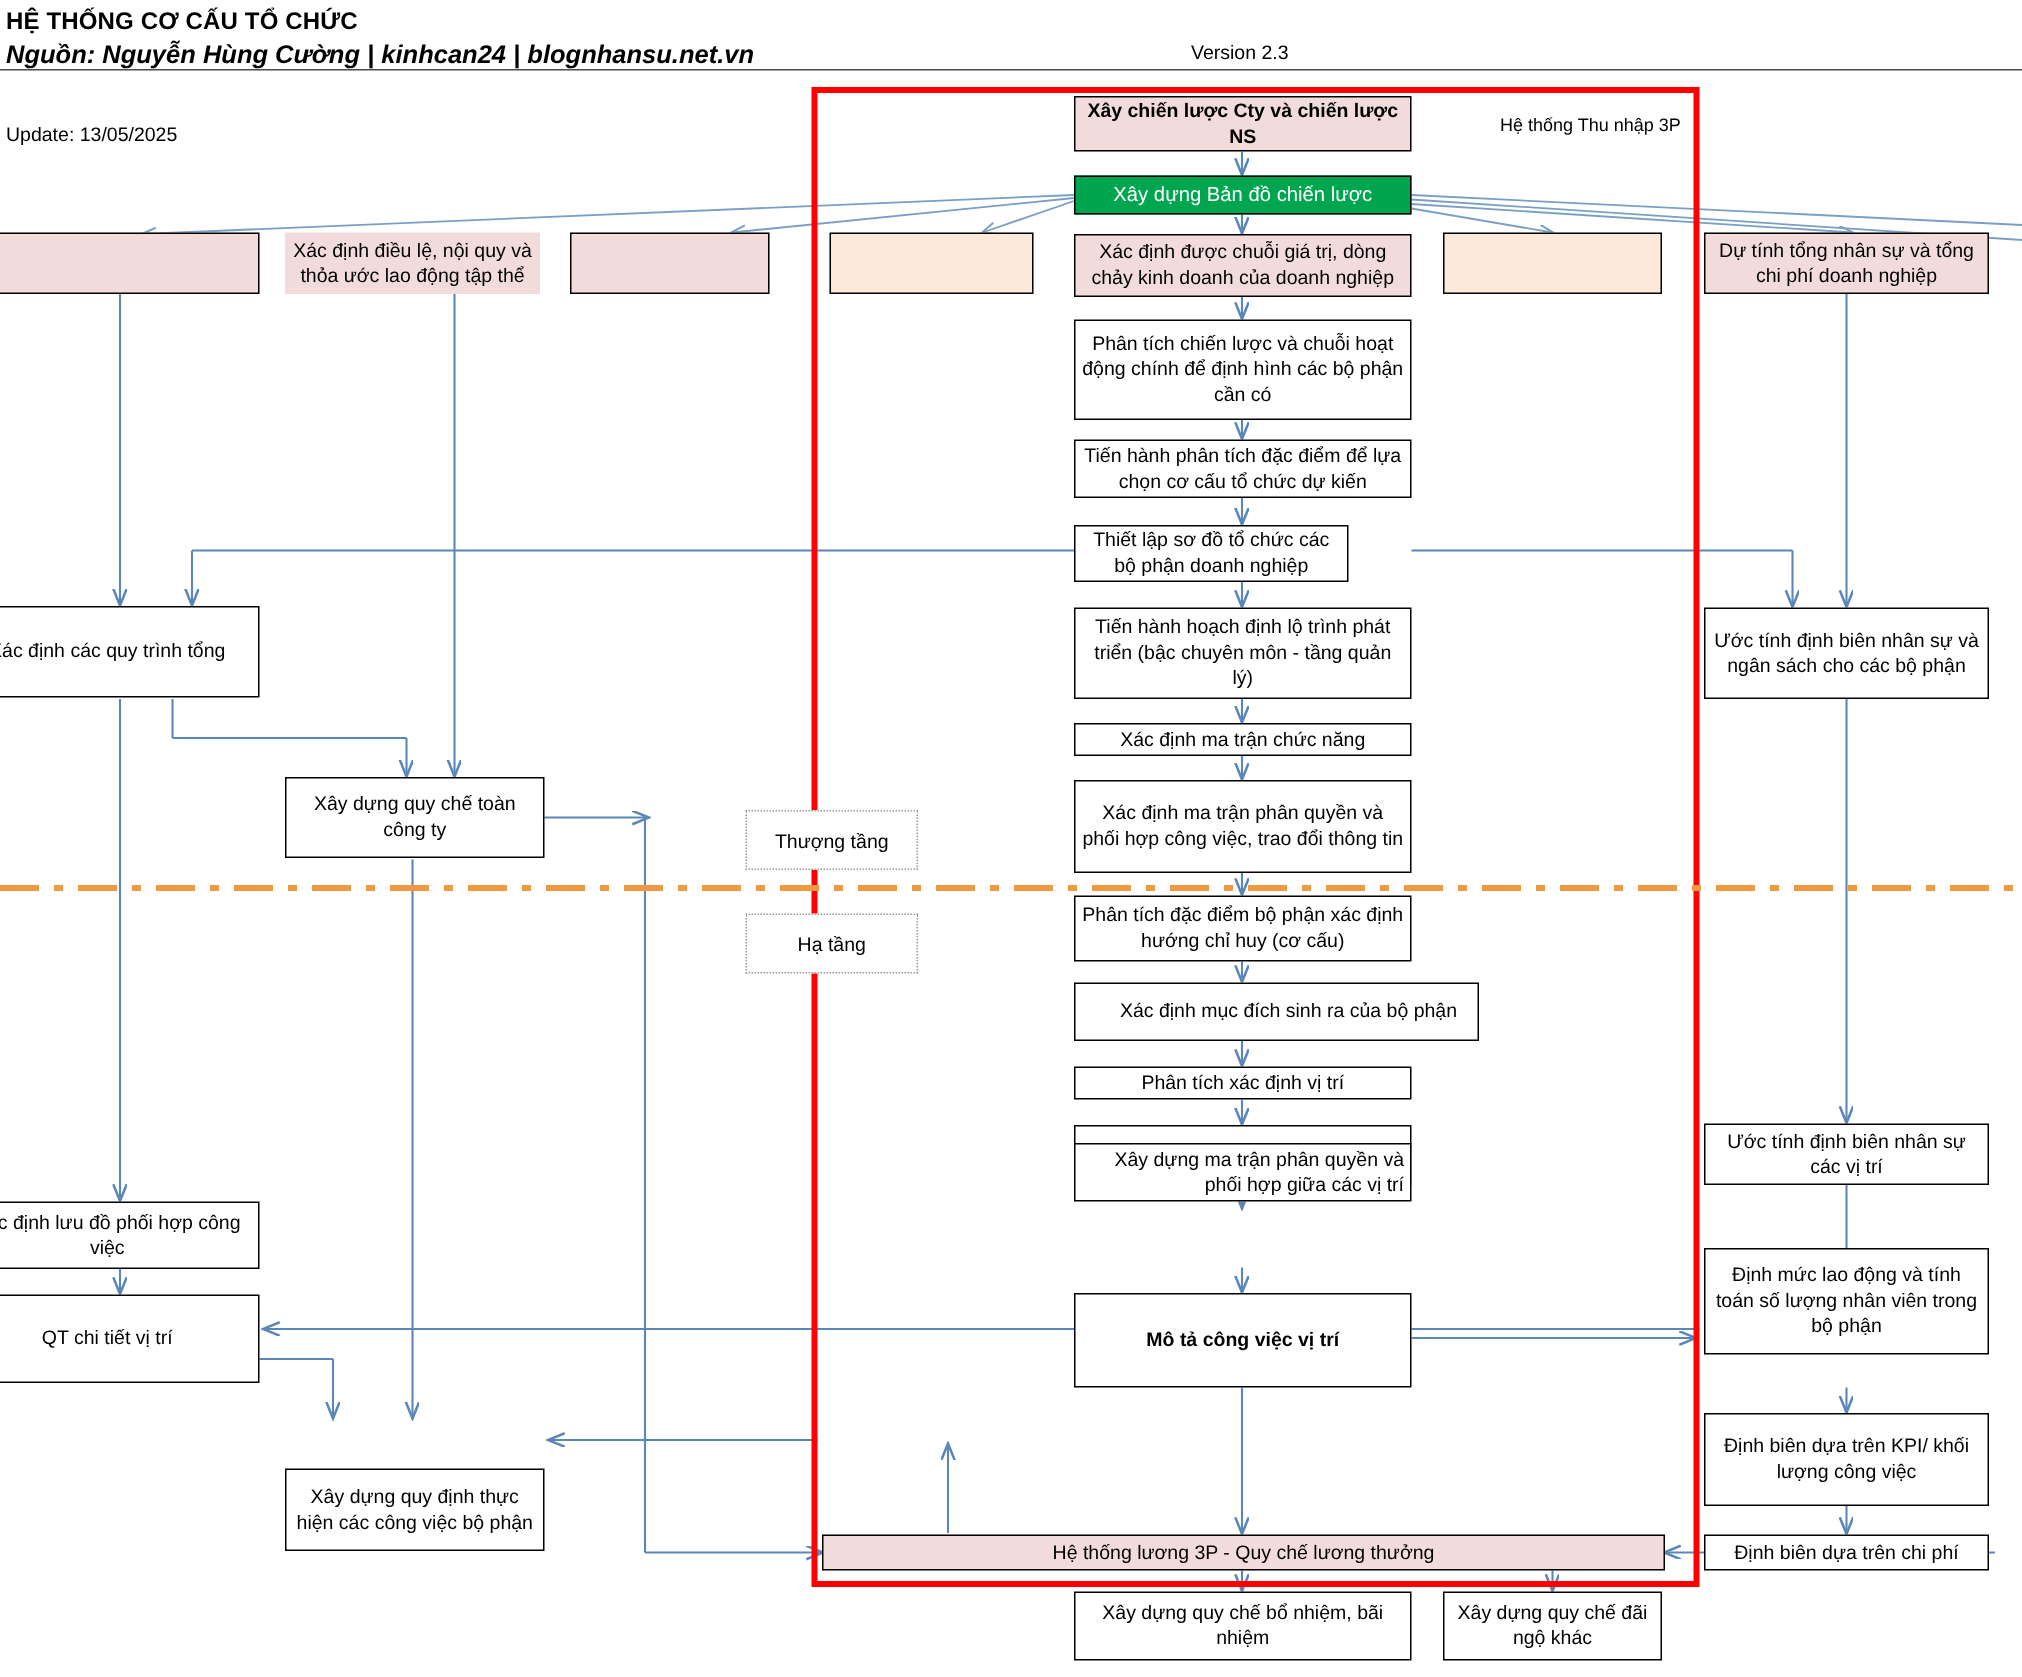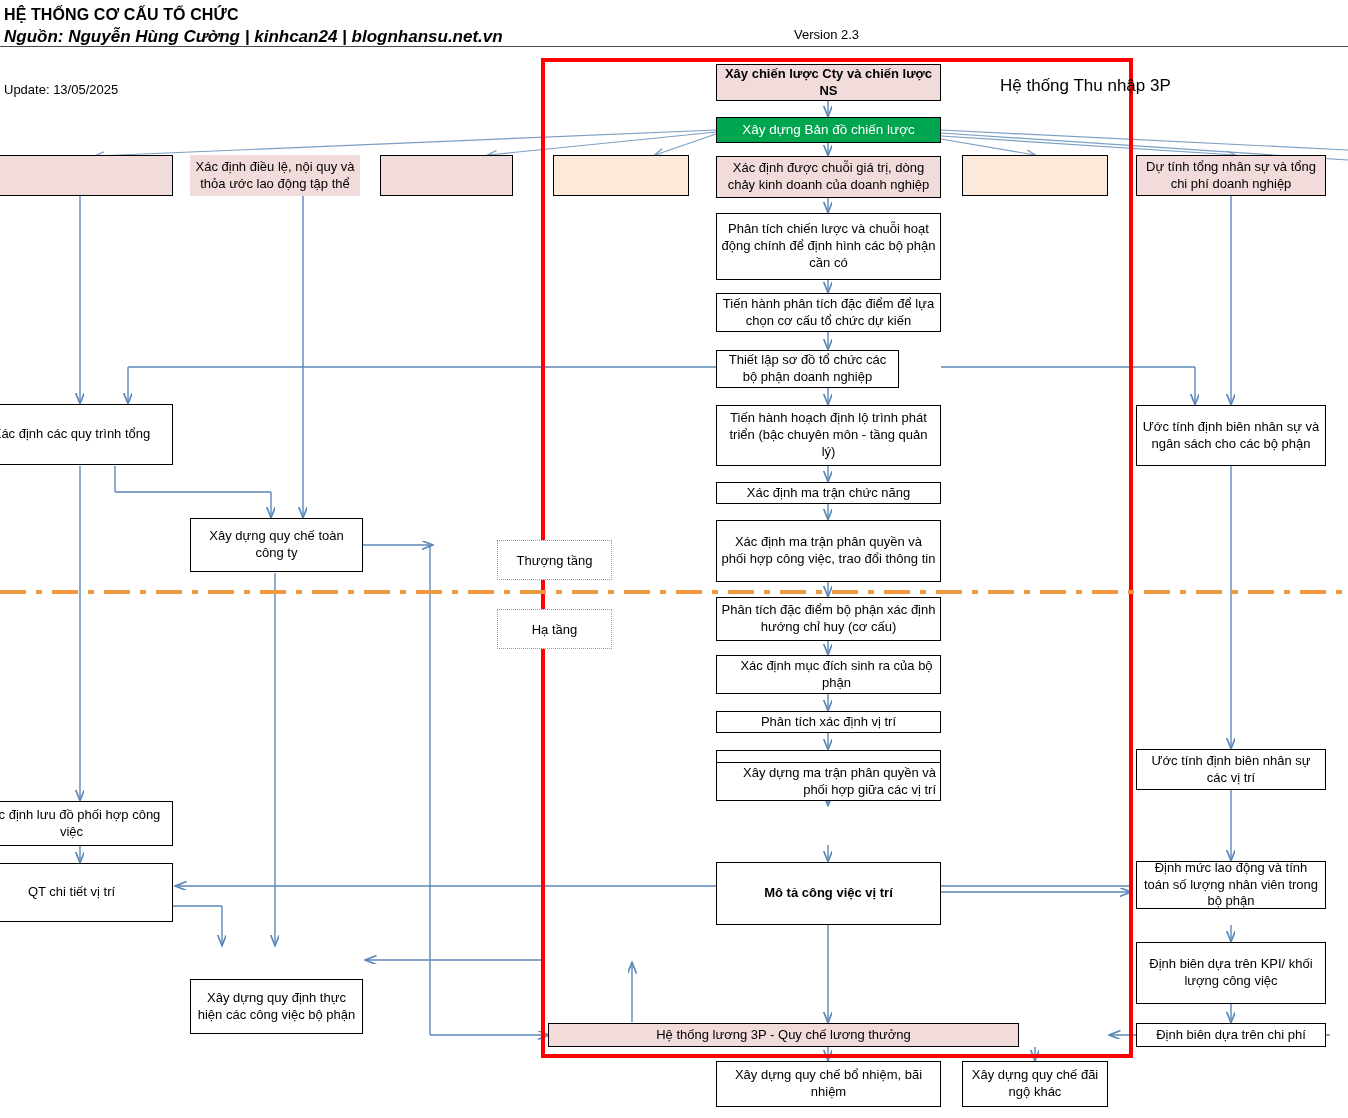--- a/index.html
+++ b/index.html
@@ -31,21 +31,21 @@
   }
   .hdr-rule{
     position:absolute; left:0px; top:46px; width:1348px; height:1px;
     background:#4a4a4a;
   }
   .hdr-update{
     position:absolute; left:4px; top:82px;
     font-size:13px; white-space:nowrap;
   }
   .free-label{
-    position:absolute; font-size:17px; white-space:nowrap;
+    position:absolute; font-size:12px; white-space:nowrap;
   }
 
   
   .red-frame{
     position:absolute;
     left:541px; top:58px;
     width:592px; height:1000px;
     border:4px solid #ff0000;
     box-sizing:border-box;
     pointer-events:none;
@@ -234,43 +234,43 @@
   <div class="box" style="left:716px; top:350px; width:183px; height:38px;">Thiết lập sơ đồ tổ chức các bộ phận doanh nghiệp</div>
 
   <div class="box" style="left:716px; top:405px; width:225px; height:61px;">Tiến hành hoạch định lộ trình phát triển (bậc chuyên môn - tầng quản lý)</div>
 
   <div class="box" style="left:716px; top:482px; width:225px; height:22px;">Xác định ma trận chức năng</div>
 
   <div class="box" style="left:716px; top:520px; width:225px; height:62px;">Xác định ma trận phân quyền và phối hợp công việc, trao đổi thông tin</div>
 
   <div class="box" style="left:716px; top:597px; width:225px; height:44px;">Phân tích đặc điểm bộ phận xác định hướng chỉ huy (cơ cấu)</div>
 
-  <div class="box" style="left:716px; top:655px; width:225px; height:39px;padding-left:20px;">Xác định mục đích sinh ra của bộ phận</div>
+  <div class="box" style="left:716px; top:655px; width:270px; height:39px;padding-left:20px;">Xác định mục đích sinh ra của bộ phận</div>
 
   <div class="box" style="left:716px; top:711px; width:225px; height:22px;">Phân tích xác định vị trí</div>
 
   <div class="box" style="left:716px; top:750px; width:225px; height:40px;">Đặt tên vị trí và phân bổ nhiệm vụ</div>
 
   <div class="box" style="left:716px; top:762px; width:225px; height:39px;text-align:right;">Xây dựng ma trận phân quyền và phối hợp giữa các vị trí</div>
 
   <div class="box" style="left:716px; top:862px; width:225px; height:63px;font-weight:bold;">Mô tả công việc vị trí</div>
 
-  <div class="box pink" style="left:548px; top:1023px; width:471px; height:24px;">Hệ thống lương 3P - Quy chế lương thưởng</div>
+  <div class="box pink" style="left:548px; top:1023px; width:562px; height:24px;">Hệ thống lương 3P - Quy chế lương thưởng</div>
 
   <div class="box" style="left:716px; top:1061px; width:225px; height:46px;">Xây dựng quy chế bổ nhiệm, bãi nhiệm</div>
 
   <div class="box" style="left:962px; top:1061px; width:146px; height:46px;">Xây dựng quy chế đãi ngộ khác</div>
 
   <div class="box peach" style="left:962px; top:155px; width:146px; height:41px;"></div>
 
   <div class="box pink" style="left:1136px; top:155px; width:190px; height:41px;">Dự tính tổng nhân sự và tổng chi phí doanh nghiệp</div>
 
   <div class="box" style="left:1136px; top:405px; width:190px; height:61px;">Ước tính định biên nhân sự và ngân sách cho các bộ phận</div>
 
   <div class="box" style="left:1136px; top:749px; width:190px; height:41px;">Ước tính định biên nhân sự các vị trí</div>
 
-  <div class="box" style="left:1136px; top:861px; width:190px; height:48px;">Định mức lao động và tính toán số lượng nhân viên trong bộ phận</div>
+  <div class="box" style="left:1136px; top:832px; width:190px; height:71px;">Định mức lao động và tính toán số lượng nhân viên trong bộ phận</div>
 
   <div class="box" style="left:1136px; top:942px; width:190px; height:62px;">Định biên dựa trên KPI/ khối lượng công việc</div>
 
   <div class="box" style="left:1136px; top:1023px; width:190px; height:24px;">Định biên dựa trên chi phí</div>
 
 </div>
 
 </body></html>

